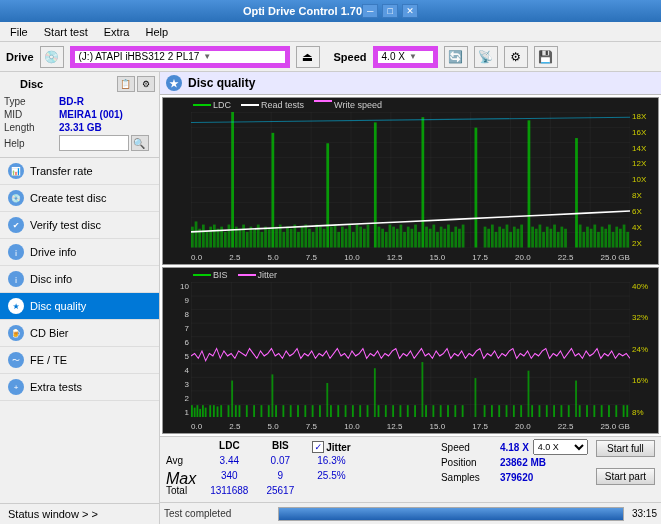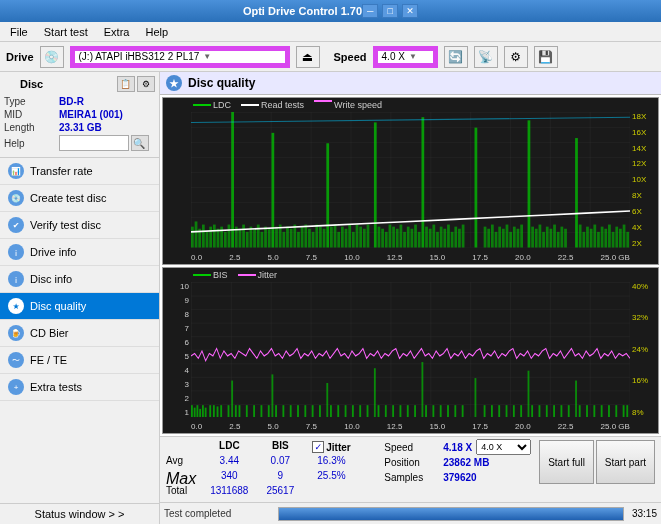--- a/index.html
+++ b/index.html
@@ -163,21 +163,21 @@
     .nav-item.active .nav-item-icon { background: white; color: #0078d7; }
 
     
     .sidebar-status {
       border-top: 1px solid #ccc;
       padding: 4px 8px;
       font-size: 11px;
       cursor: pointer;
       display: flex;
       align-items: center;
-      justify-content: center;
+      justify-content: flex-start;
     }
 
     
     .content-area {
       flex: 1;
       display: flex;
       flex-direction: column;
       background: white;
       overflow: hidden;
     }
@@ -789,21 +789,21 @@
           </div>
           <div style="display:flex;align-items:center;gap:4px;height:14px;">
             <span style="font-size:10px;width:55px;">Position</span>
             <span style="font-size:10px;color:#0000cc;font-weight:bold;">23862 MB</span>
           </div>
           <div style="display:flex;align-items:center;gap:4px;height:14px;">
             <span style="font-size:10px;width:55px;">Samples</span>
             <span style="font-size:10px;color:#0000cc;font-weight:bold;">379620</span>
           </div>
         </div>
-        <div style="display:flex;flex-direction:row;gap:2px;justify-content:space-between;">
+        <div style="display:flex;flex-direction:column;gap:11px;justify-content:space-between;">
           <button class="btn-start">Start full</button>
           <button class="btn-start">Start part</button>
         </div>
       </div>
     </div>
 
     <div class="status-bar">
       <span class="status-text">Test completed</span>
       <div class="progress-bar-container">
         <div class="progress-bar-fill" style="width: 100%;"></div>

